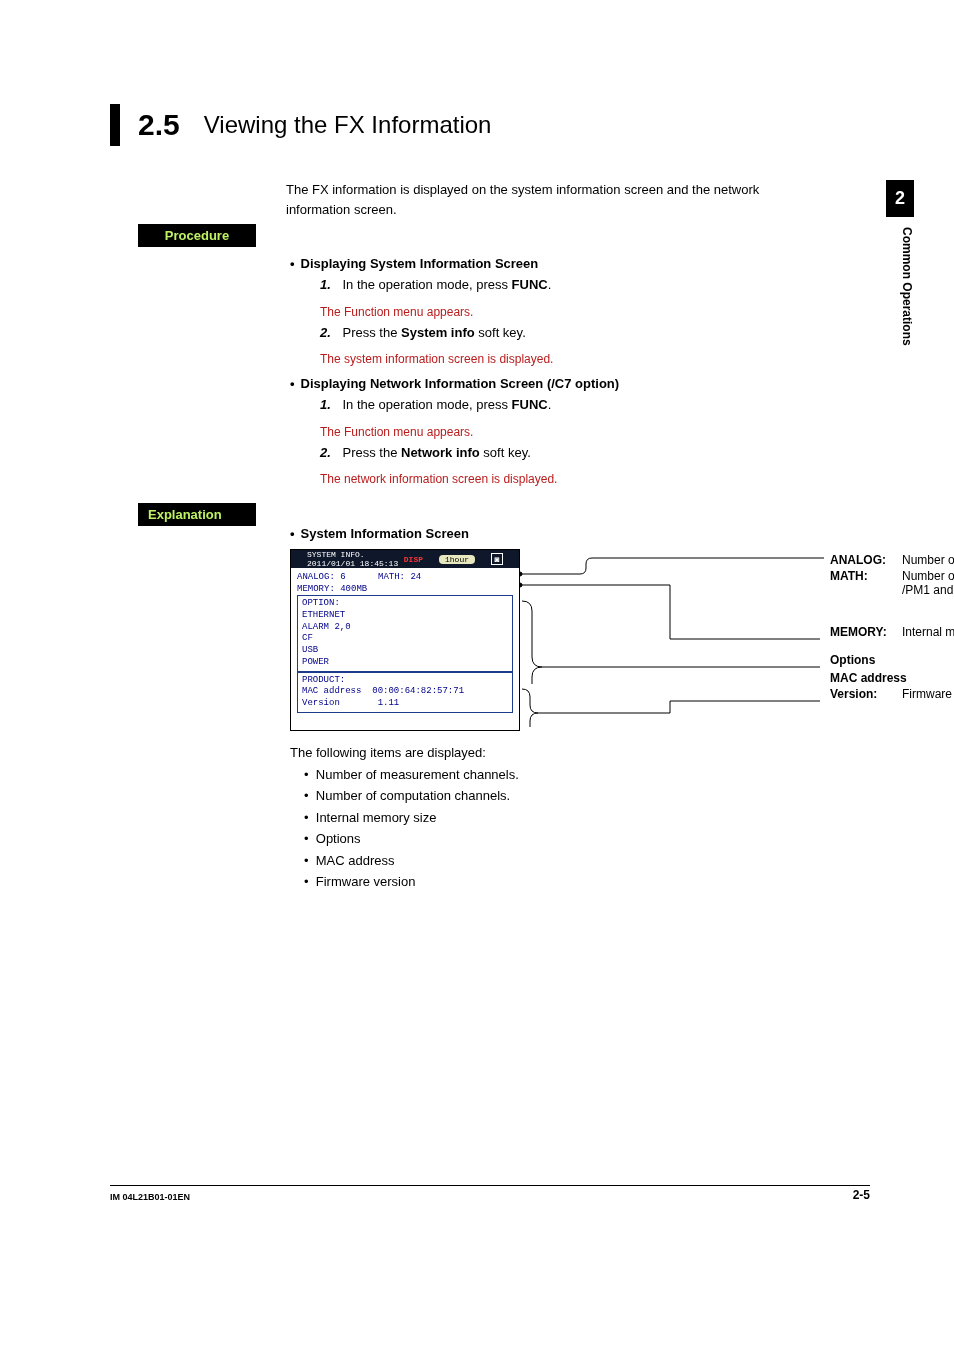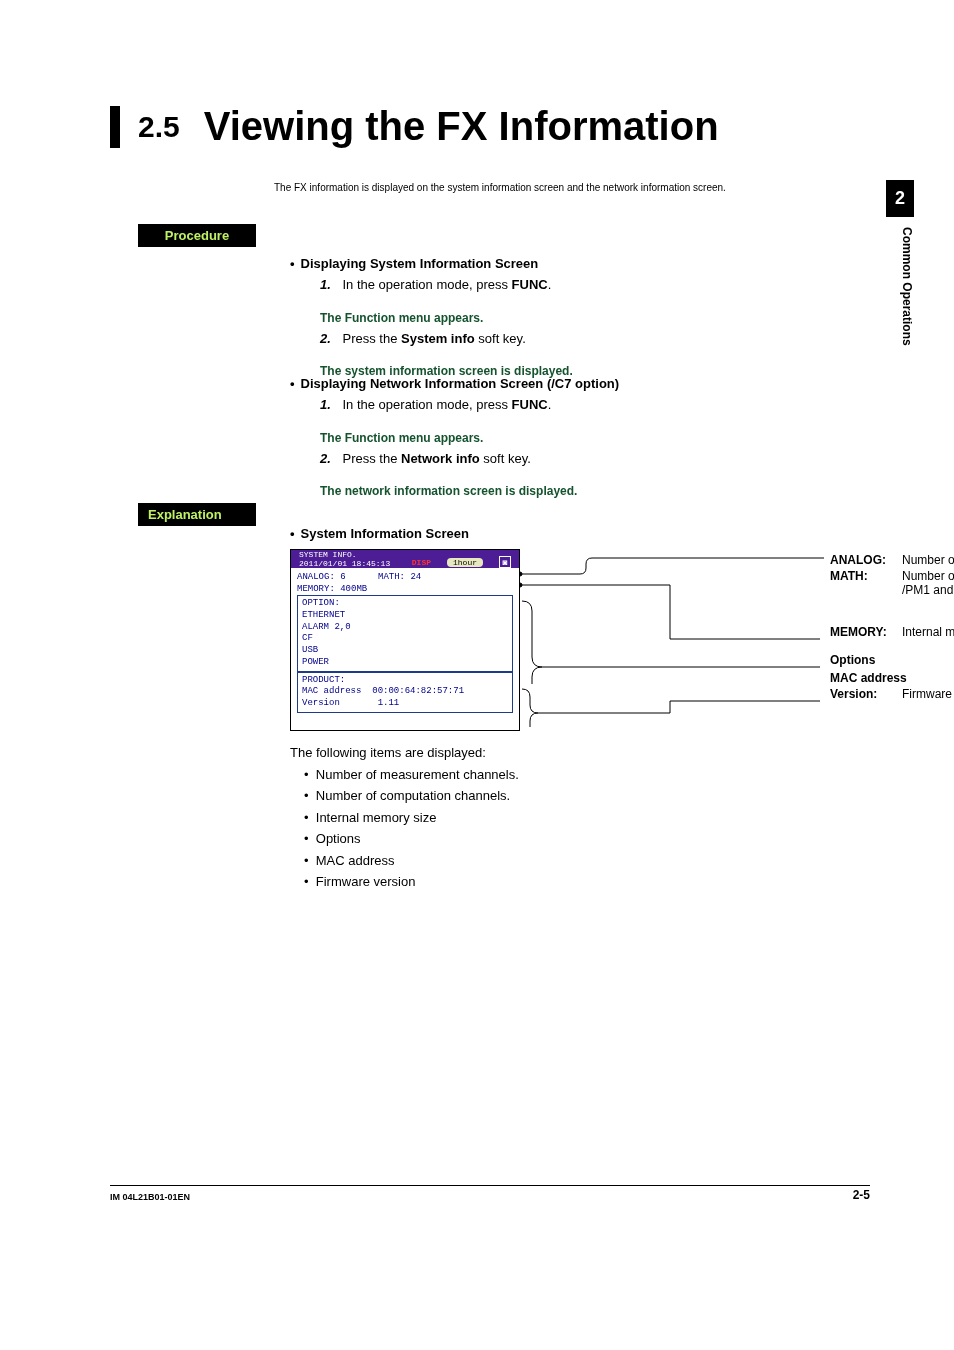--- a/index.html
+++ b/index.html
@@ -8,41 +8,41 @@
 
   
   .side-tab { position: absolute; right: 40px; top: 180px; width: 28px; }
   .tab-num { background: #000; color: #fff; font-weight: bold; text-align: center; padding: 8px 0; font-size: 18px; }
   .tab-label { writing-mode: vertical-rl; font-weight: bold; font-size: 12px; padding-top: 10px; padding-bottom: 10px; text-align: center; width: 28px; }
 
   
   .title-wrap { position: absolute; left: 110px; top: 104px; display: flex; align-items: center; }
   .title-bar { width: 10px; height: 42px; background: #000; margin-right: 18px; }
   .title-num { font-size: 30px; font-weight: bold; margin-right: 24px; text-align: right; }
-  .title-text { font-size: 40px; font-weight: bold; }
+  .title-text { font-size: 24px; font-weight: normal; }
 
   
-  .intro { position: absolute; left: 274px; top: 180px; width: 520px; font-size: 10px; line-height: 1.5; }
+  .intro { position: absolute; left: 286px; top: 180px; width: 520px; font-size: 13px; line-height: 1.5; }
   .tag { background: #000; color: #bef264; font-weight: bold; font-size: 13px; padding: 4px 10px; display: inline-block; }
   .tag-proc { position: absolute; left: 138px; top: 224px; width: 118px; text-align: center; }
   .tag-expl { position: absolute; left: 138px; top: 503px; width: 118px; text-align: left; }
 
   .bullet-title { font-size: 13px; font-weight: bold; }
   .bullet-dot { font-weight: bold; margin-right: 6px; }
   .step { font-size: 13px; line-height: 1.5; margin-top: 4px; margin-left: 30px; }
   .step-num { font-weight: bold; font-style: italic; margin-right: 8px; }
-  .sub { font-size: 12px; color: #14532d; margin-left: 30px; margin-top: 16px; font-weight: bold; }
+  .sub { font-size: 12px; color: #b91c1c; margin-left: 30px; margin-top: 10px; }
 
   .sect1 { position: absolute; left: 290px; top: 256px; width: 520px; }
   .sect2 { position: absolute; left: 290px; top: 376px; width: 520px; }
   .sect3 { position: absolute; left: 290px; top: 526px; width: 560px; }
 
   
   .screen { width: 230px; height: 182px; border: 1px solid #000; position: relative; background: #fff; font-family: "Courier New", monospace; font-size: 9px; color: #00008b; }
-  .screen .hdr { height: 18px; background: #4c1d95; color: #fff; display: flex; align-items: flex-end; font-size: 8px; padding: 0 8px; }
+  .screen .hdr { height: 18px; background: #0f172a; color: #fff; display: flex; align-items: center; font-size: 8px; padding: 0 16px; }
   .screen .hdr-r { margin-left: auto; display: flex; align-items: center; gap: 16px; }
   .screen .pill { background: #e8e8c0; color: #000; border-radius: 4px; padding: 0 6px; font-size: 8px; }
   .screen .ico { width: 12px; height: 12px; border: 1px solid #fff; display:flex;align-items:center;justify-content:center;font-size:8px }
   .screen .body { padding: 4px 6px; line-height: 1.3; }
   .screen .box { border: 1px solid #1e3a8a; padding: 2px 4px; }
 
   .callouts { position: absolute; left: 540px; top: 4px; font-size: 12px; width: 300px; }
   .callouts .row { margin-bottom: 2px; }
   .callouts .lbl { font-weight: bold; display:inline-block; width:72px; vertical-align: top; }
   .callouts .txt { display:inline-block; width: 210px; vertical-align: top; }

